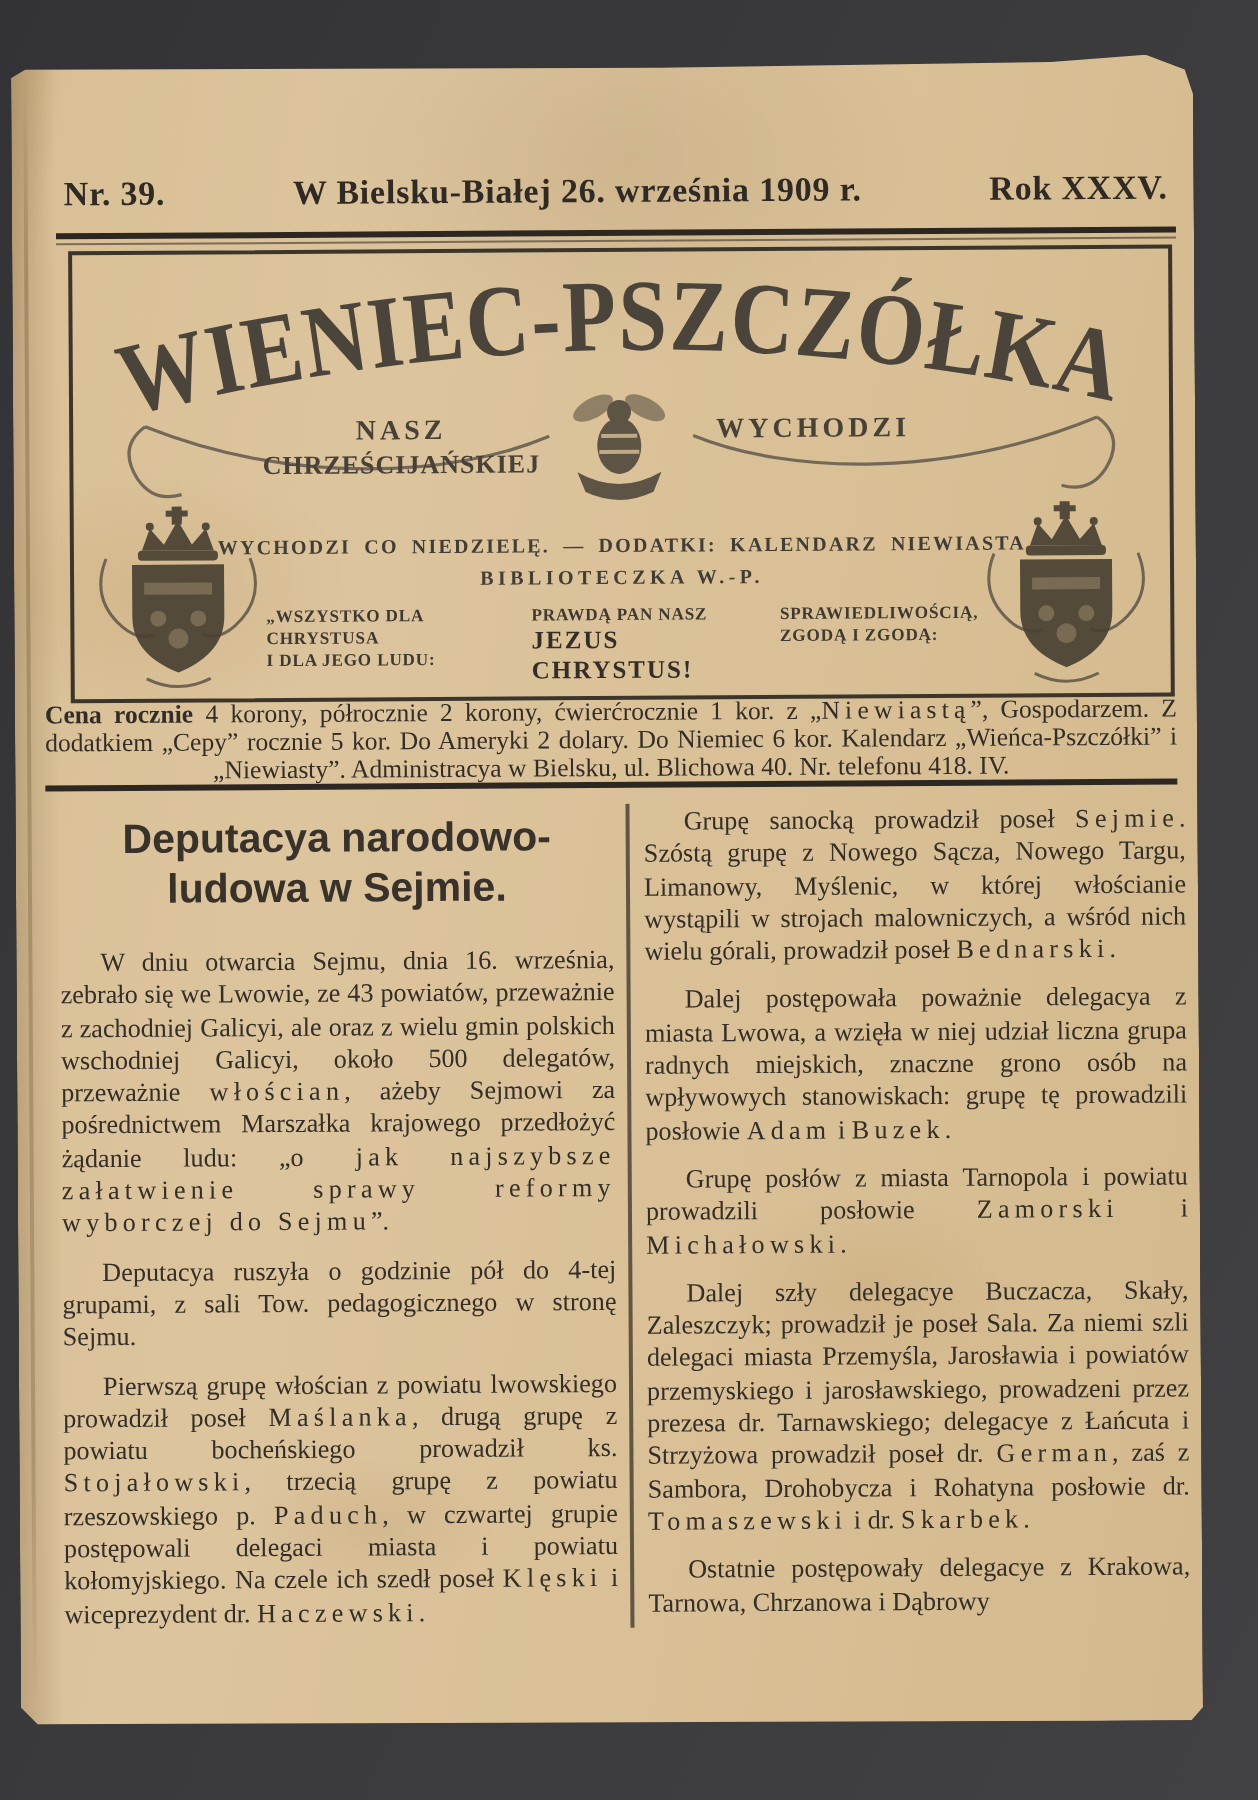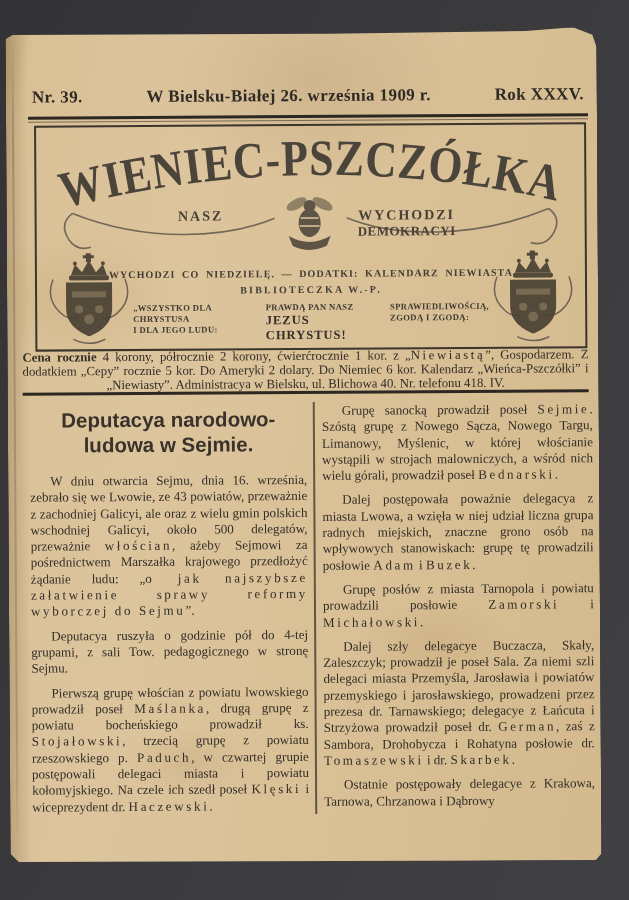--- a/index.html
+++ b/index.html
@@ -92,37 +92,37 @@
     <svg class="flourish-svg" width="548" height="60" viewBox="0 0 548 60">
       <g fill="none" stroke="#5a5248" stroke-width="1.6" opacity=".8">
         <path d="M36 14 C 110 44 190 40 238 20"></path>
         <path d="M512 12 C 438 42 358 40 310 20"></path>
         <path d="M36 14 q -14 10 -4 26 q 8 12 22 8"></path>
         <path d="M512 12 q 14 10 4 26 q -8 12 -22 8"></path>
       </g>
     </svg>
     <div class="sub-left">
       <div class="sub-l1">NASZ</div>
+      <div class="sub-l2">CHRZEŚCIJAŃSKIEJ</div>
     </div>
     <svg class="bee" width="66" height="62" viewBox="0 0 66 62">
       <g fill="#4d4539" opacity=".88">
         <ellipse cx="20" cy="14" rx="11" ry="5" transform="rotate(-28 20 14)" opacity=".6"></ellipse>
         <ellipse cx="46" cy="14" rx="11" ry="5" transform="rotate(28 46 14)" opacity=".6"></ellipse>
         <circle cx="33" cy="16" r="6"></circle>
         <ellipse cx="33" cy="33" rx="11" ry="14"></ellipse>
         <path d="M12 46 q21 12 42 0 l-4 10 q-17 8 -34 0 z"></path>
       </g>
       <g stroke="#d9c096" stroke-width="2" opacity=".8">
         <line x1="24" y1="28" x2="42" y2="28"></line>
         <line x1="23" y1="36" x2="43" y2="36"></line>
       </g>
     </svg>
     <div class="sub-right">
       <div class="sub-l1">WYCHODZI</div>
-      <div class="sub-l2">DEMOKRACYI</div>
     </div>
     <div class="sched">WYCHODZI CO NIEDZIELĘ. — DODATKI: KALENDARZ NIEWIASTA</div>
     <div class="libline">BIBLIOTECZKA W.-P.</div>
 
     <svg class="emb l" width="88" height="94" viewBox="0 0 88 94">
       <g fill="none" stroke="#564e43" stroke-width="1.5" opacity=".8">
         <path d="M8 28 q-8 20 8 34 q8 7 16 4"></path>
         <path d="M80 28 q8 20 -8 34 q-8 7 -16 4"></path>
         <path d="M28 88 q16 8 32 0"></path>
       </g>

